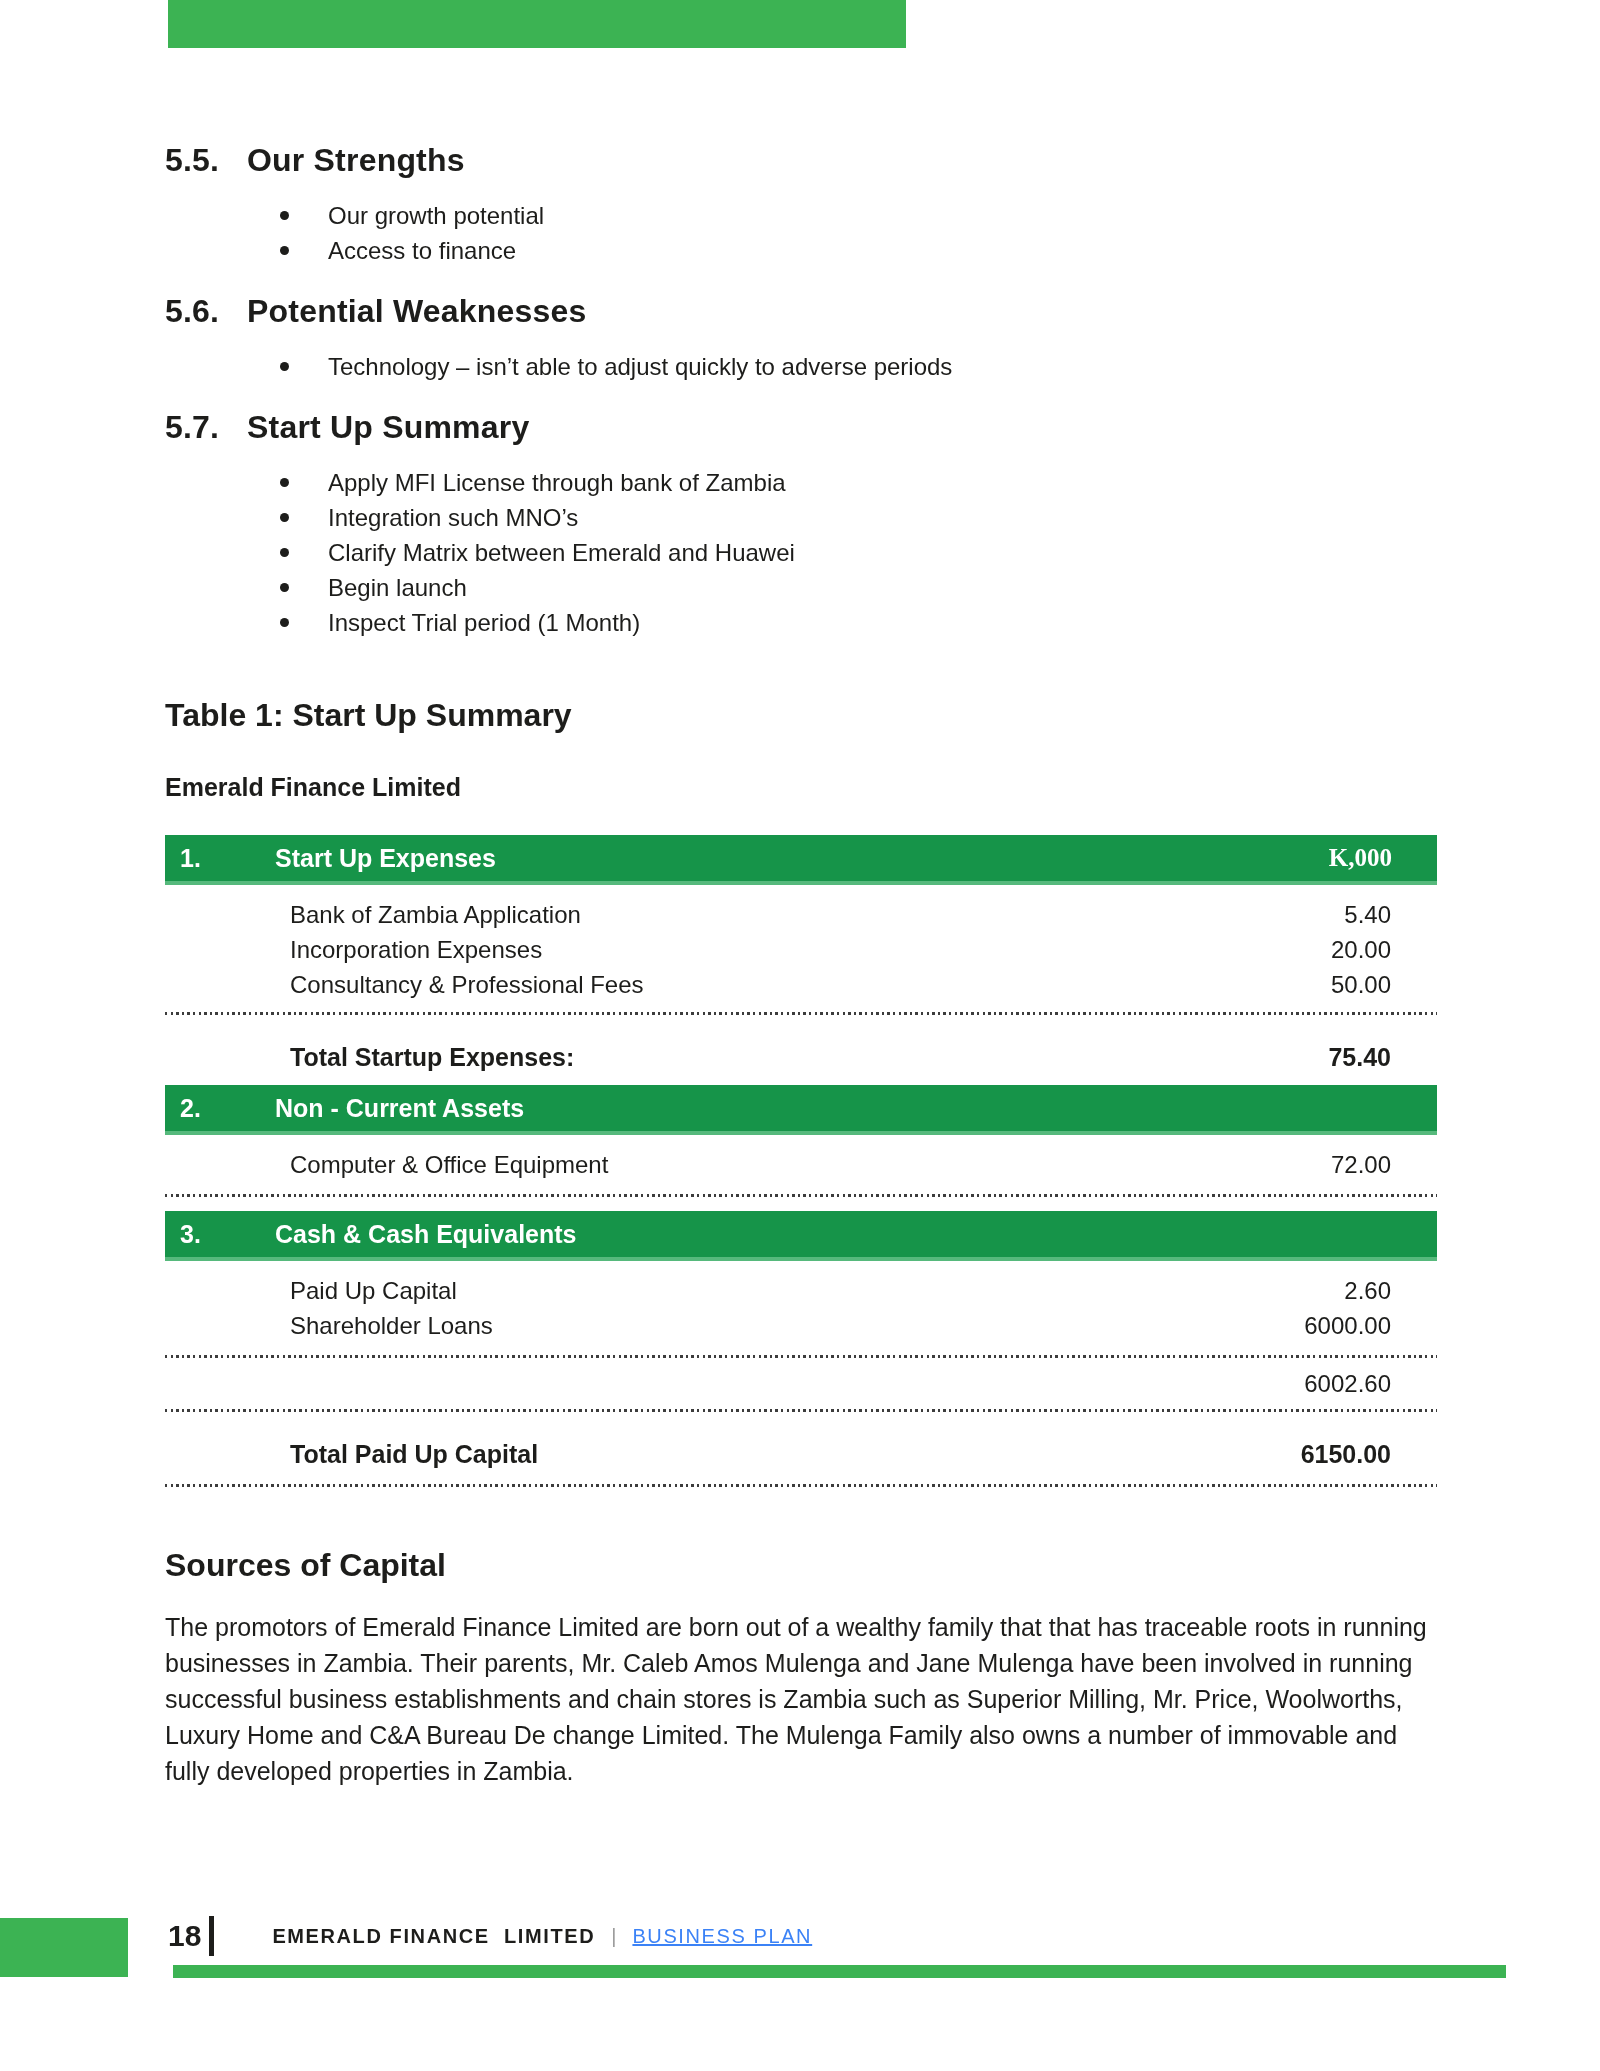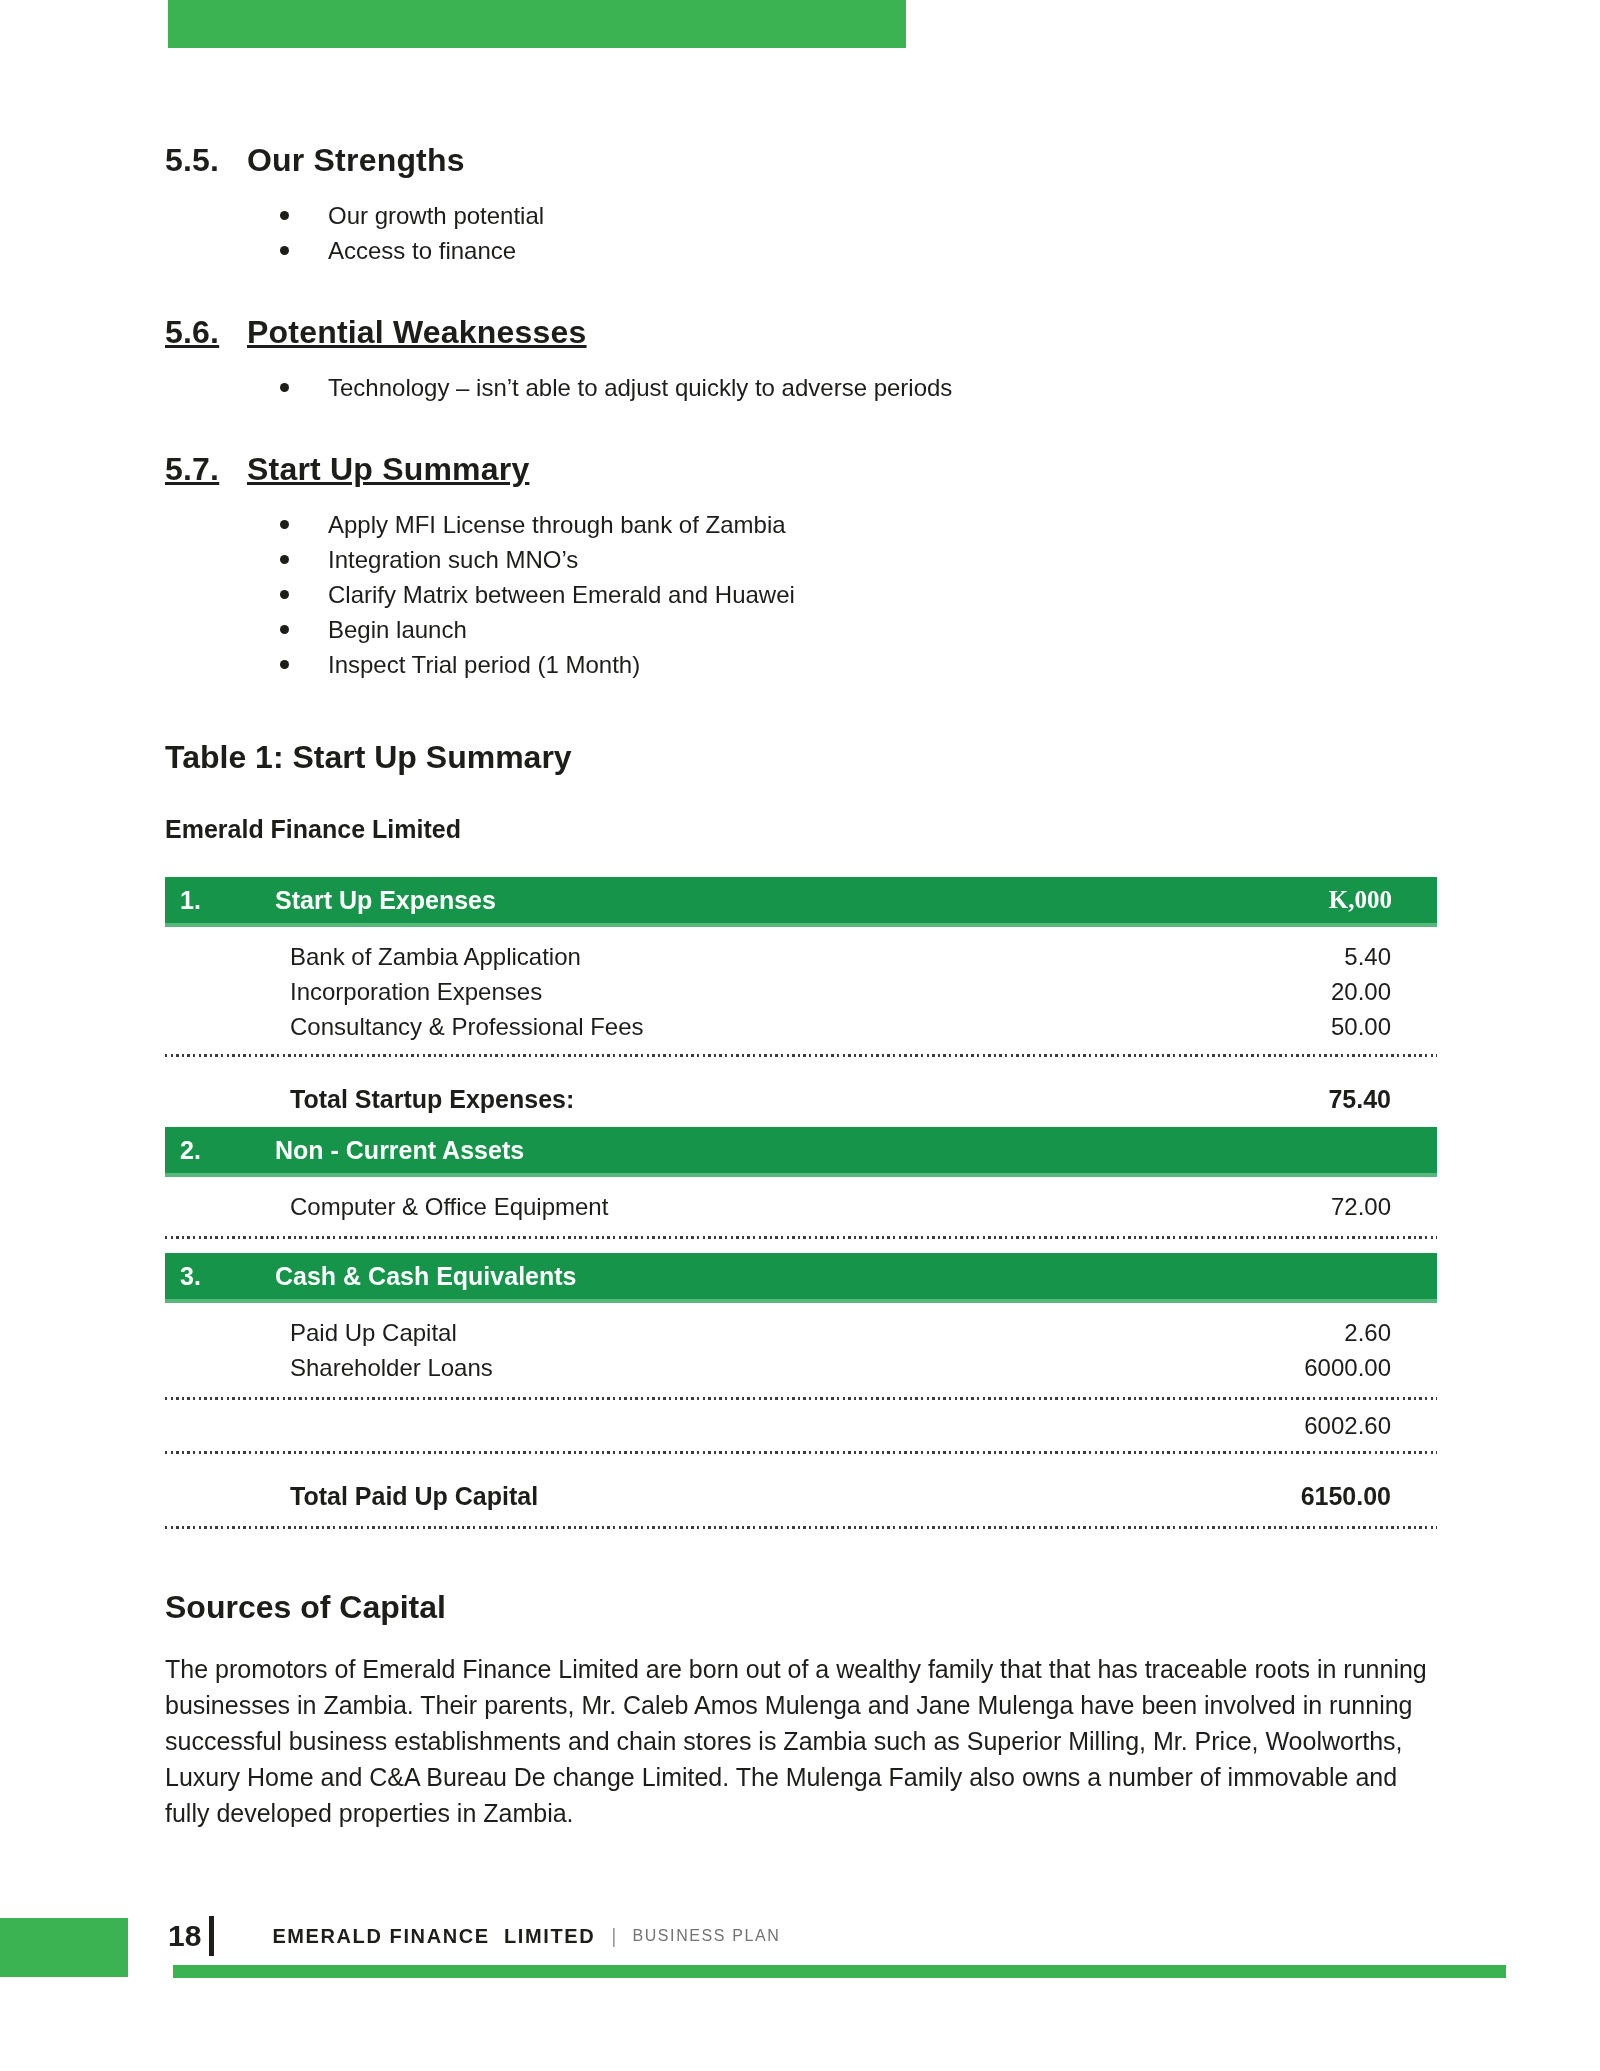--- a/index.html
+++ b/index.html
@@ -23,21 +23,21 @@
 
   
   .content {
     position:absolute; left:165px; top:140px;
     width:1272px;
   }
 
   
   .sec-head { display:flex; font-size:32px; font-weight:bold; line-height:40px; letter-spacing:0.2px; }
   .sec-head .sec-num { width:82px; flex:0 0 auto; }
-  .sec-head.mt { margin-top:44px;text-decoration:underline; }
+  .sec-head.mt { margin-top:23px; }
 
   ul.bullets { list-style:none; margin-top:18px; }
   ul.bullets li {
     position:relative;
     margin-left:115px; padding-left:48px;
     font-size:24px; line-height:35px;
     white-space:nowrap;
   }
   ul.bullets li::before {
     content:""; position:absolute; left:0; top:13px;
@@ -84,21 +84,21 @@
     width:128px; height:59px; background:#3cb353;
   }
   .footer-line {
     position:absolute; left:168px; top:1912px; height:48px;
     display:flex; align-items:center;
   }
   .footer-page { font-size:30px; font-weight:bold; }
   .footer-div { width:5px; height:40px; background:#1d1d1b; margin-left:8px; }
   .footer-brand { margin-left:58px; font-size:20px; font-weight:bold; letter-spacing:1.6px; white-space:pre; }
   .footer-sep { margin:0 16px; font-size:20px; color:#9b9b9b; }
-  .footer-doc { font-size:16px; color:#737373; letter-spacing:1.6px; }
+  .footer-doc { font-size:20px; color:#3b82f6; letter-spacing:1.6px;text-decoration:underline; }
   .footer-bar {
     position:absolute; left:173px; top:1965px;
     width:1333px; height:13px; background:#3cb353;
   }
 </style>
 </head>
 <body>
 
 <div class="page">
 

